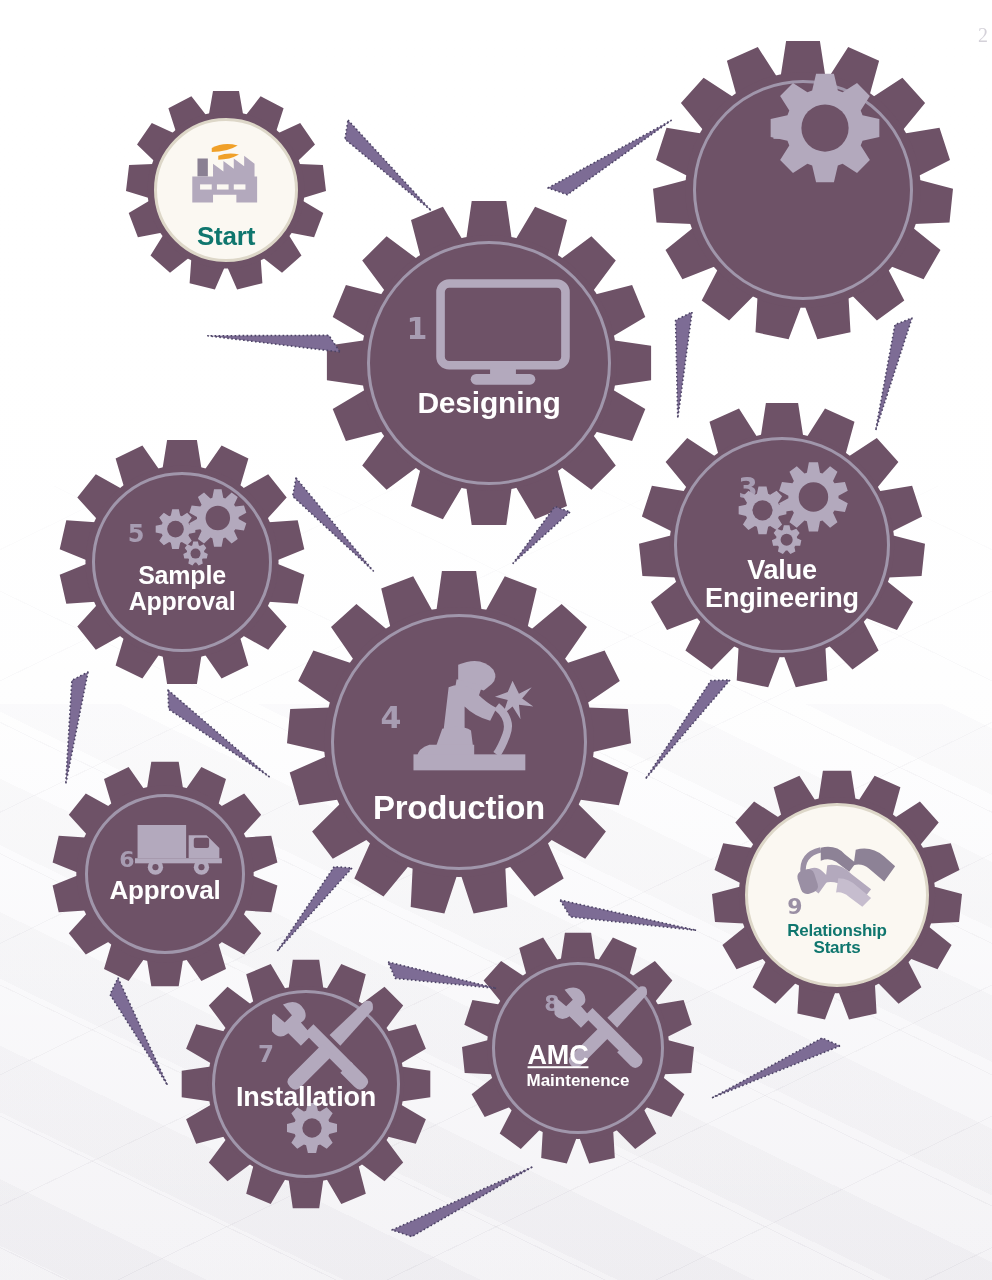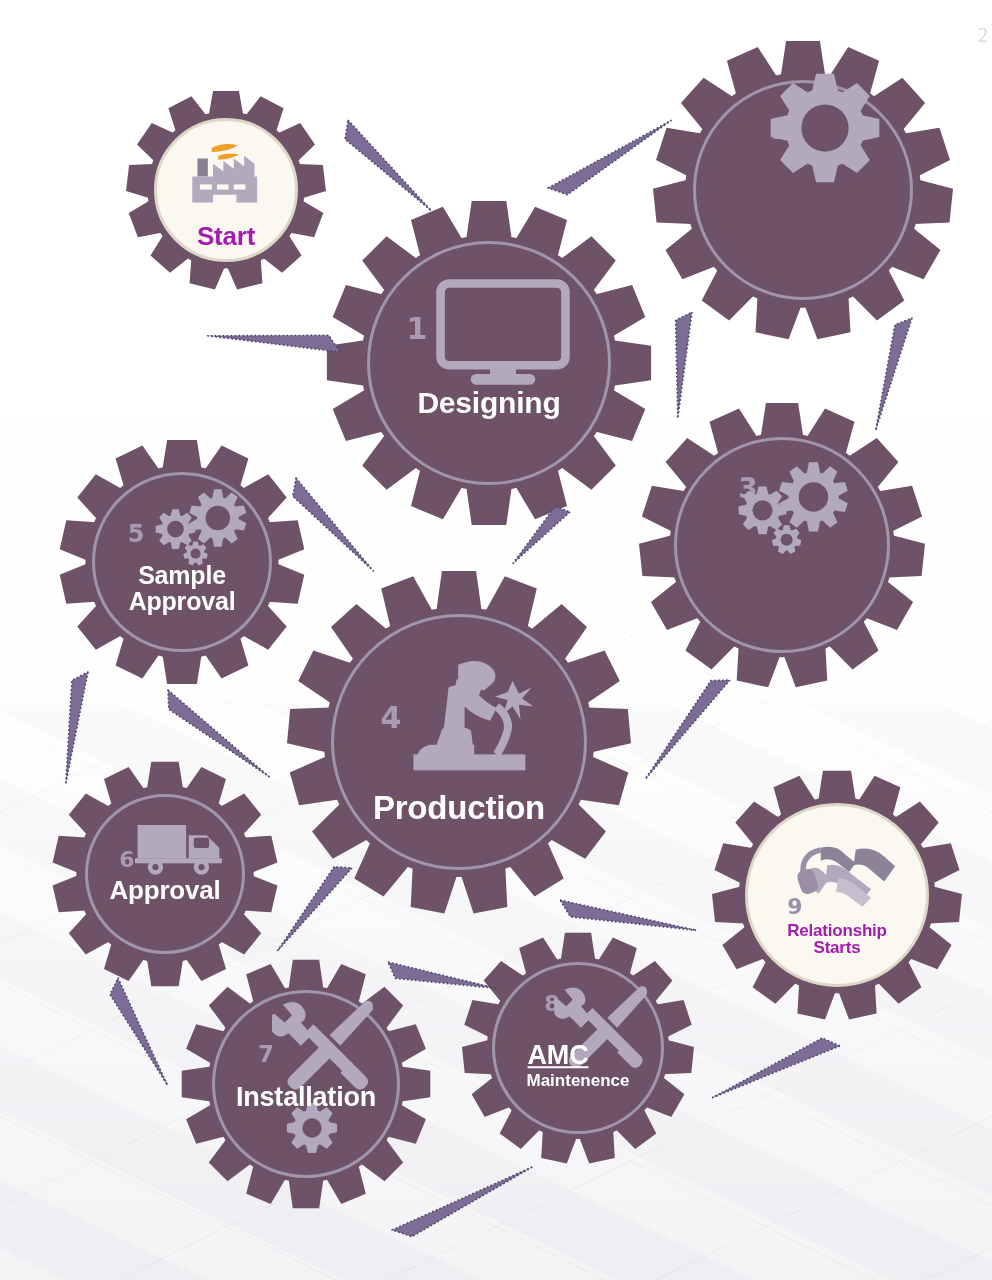--- a/index.html
+++ b/index.html
@@ -80,21 +80,21 @@
   .cream .num { color:#9a8fa4; }
   .label {
     color:#ffffff;
     font-weight:700;
     line-height:1.02;
     letter-spacing:-0.2px;
     position:relative;
     z-index:4;
     white-space: pre-line;
   }
-  .label.dark-text { color:#a21caf;text-align:center; }
+  .label.dark-text { color:#0f766e;text-align:center; }
   .sublabel { color:#ffffff; font-weight:700; line-height:1; }
   .icon { position:absolute; z-index:2; }
   .icon svg { display:block; }
 
   
   #arrows { position:absolute; inset:0; z-index:1; }
 </style>
 </head>
 <body>
 
@@ -223,20 +223,22 @@
           <span class="icon" style="position: absolute; left: 50%; top: 50%; transform: translate(-50%, -50%) translate(10px, -36px);">
             <svg viewBox="0 0 92 74" width="124" height="99.2">
         <path d="M57.1,9.9L58.6,2.2L65.4,2.2L66.9,9.9L68.7,10.5L74.4,5.1L79.9,9.2L76.6,16.2L77.7,17.8L85.5,16.8L87.6,23.3L80.7,27.1L80.7,28.9L87.6,32.7L85.5,39.2L77.7,38.2L76.6,39.8L79.9,46.8L74.4,50.9L68.7,45.5L66.9,46.1L65.4,53.8L58.6,53.8L57.1,46.1L55.3,45.5L49.6,50.9L44.1,46.8L47.4,39.8L46.3,38.2L38.5,39.2L36.4,32.7L43.3,28.9L43.3,27.1L36.4,23.3L38.5,16.8L46.3,17.8L47.4,16.2L44.1,9.2L49.6,5.1L55.3,10.5Z" fill="#b3a9bd"></path>
               <circle cx="62" cy="28" r="11" fill="#6e5267"></circle>
         <path d="M19.8,25.7L21.0,20.2L27.0,20.2L28.2,25.7L29.7,26.4L34.5,23.4L38.6,27.5L35.6,32.3L36.3,33.8L41.8,35.0L41.8,41.0L36.3,42.2L35.6,43.7L38.6,48.5L34.5,52.6L29.7,49.6L28.2,50.3L27.0,55.8L21.0,55.8L19.8,50.3L18.3,49.6L13.5,52.6L9.4,48.5L12.4,43.7L11.7,42.2L6.2,41.0L6.2,35.0L11.7,33.8L12.4,32.3L9.4,27.5L13.5,23.4L18.3,26.4Z" fill="#b3a9bd"></path>
               <circle cx="24" cy="38" r="7.5" fill="#6e5267"></circle>
         <path d="M39.1,52.6L39.9,49.2L44.1,49.2L44.9,52.6L45.9,53.1L49.2,51.7L51.7,54.9L49.6,57.7L49.8,58.8L53.0,60.4L52.1,64.4L48.5,64.5L47.8,65.4L48.5,68.8L44.8,70.6L42.6,67.9L41.4,67.9L39.2,70.6L35.5,68.8L36.2,65.4L35.5,64.5L31.9,64.4L31.0,60.4L34.2,58.8L34.4,57.7L32.3,54.9L34.8,51.7L38.1,53.1Z" fill="#b3a9bd"></path>
               <circle cx="42" cy="60" r="4.5" fill="#6e5267"></circle>
       </svg>
           </span>
+          <span class="label" style="font-size: 27px; position: absolute; left: 50%; top: 50%; transform: translate(-50%, -50%) translate(0px, 40px);">Value
+Engineering</span>
         </div>
       </div>
       <div class="gear" style="left: 55px; top: 435px; width: 254px; height: 254px;">
         <svg class="gearbody" viewBox="0 0 254 254">
       <path d="M107.5,33.7L112.1,4.9L141.9,4.9L146.5,33.7L149.9,34.5L166.6,10.5L193.4,23.4L185.1,51.4L187.8,53.6L213.2,39.2L231.7,62.5L212.1,84.1L213.6,87.2L242.7,85.3L249.3,114.3L222.3,125.3L222.3,128.7L249.3,139.7L242.7,168.7L213.6,166.8L212.1,169.9L231.7,191.5L213.2,214.8L187.8,200.4L185.1,202.6L193.4,230.6L166.6,243.5L149.9,219.5L146.5,220.3L141.9,249.1L112.1,249.1L107.5,220.3L104.1,219.5L87.4,243.5L60.6,230.6L68.9,202.6L66.2,200.4L40.8,214.8L22.3,191.5L41.9,169.9L40.4,166.8L11.3,168.7L4.7,139.7L31.7,128.7L31.7,125.3L4.7,114.3L11.3,85.3L40.4,87.2L41.9,84.1L22.3,62.5L40.8,39.2L66.2,53.6L68.9,51.4L60.6,23.4L87.4,10.5L104.1,34.5Z" fill="#6e5267"></path>
       <circle cx="127" cy="127" r="96.555" fill="#6e5267"></circle>
     </svg>
         <div class="face dark" style="width: 180px; height: 180px; left: 37px; top: 37px;">
           <span class="num" style="font-size: 24px; position: absolute; left: 50%; top: 50%; transform: translate(-50%, -50%) translate(-46px, -28px);">5</span>
           <span class="icon" style="position: absolute; left: 50%; top: 50%; transform: translate(-50%, -50%) translate(18px, -34px);">

